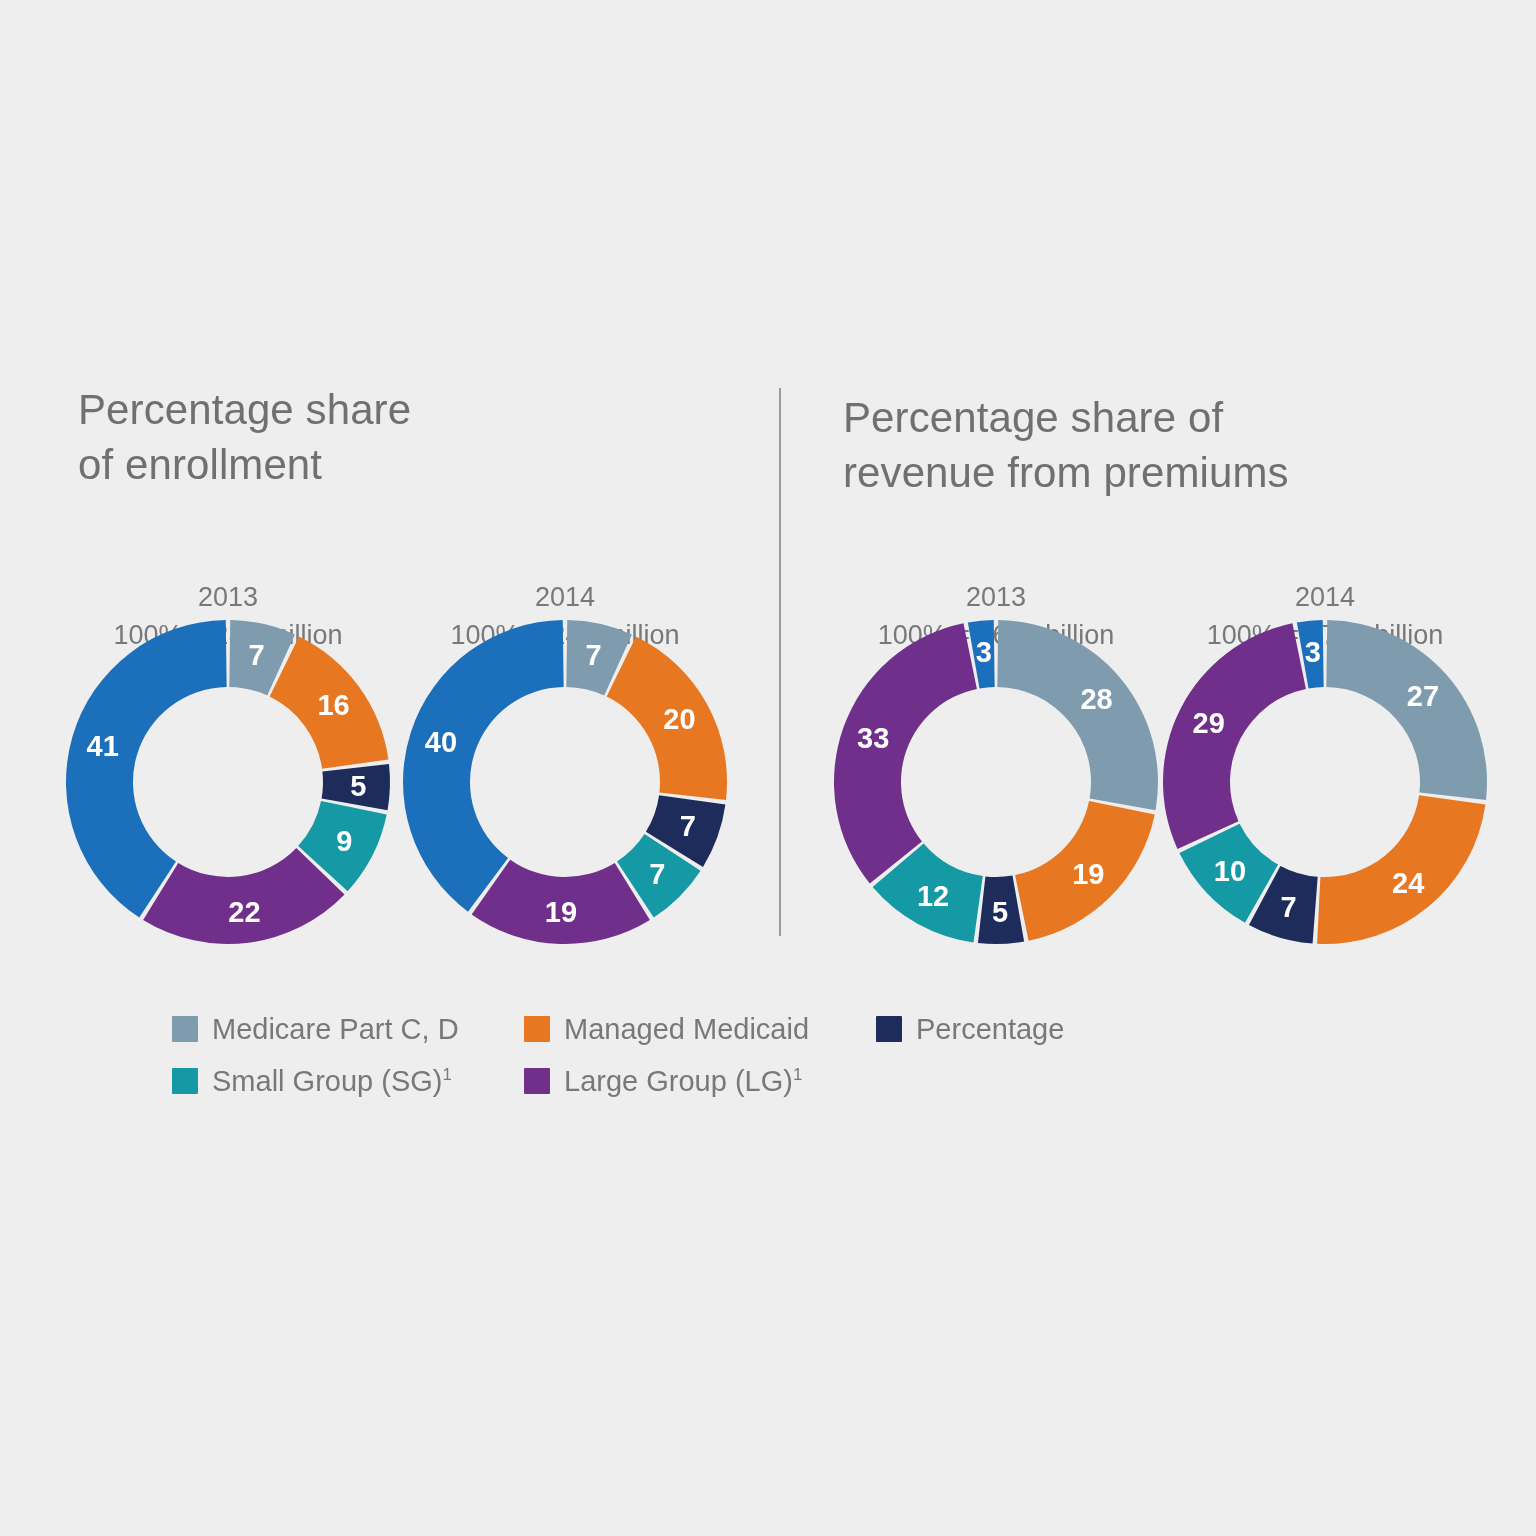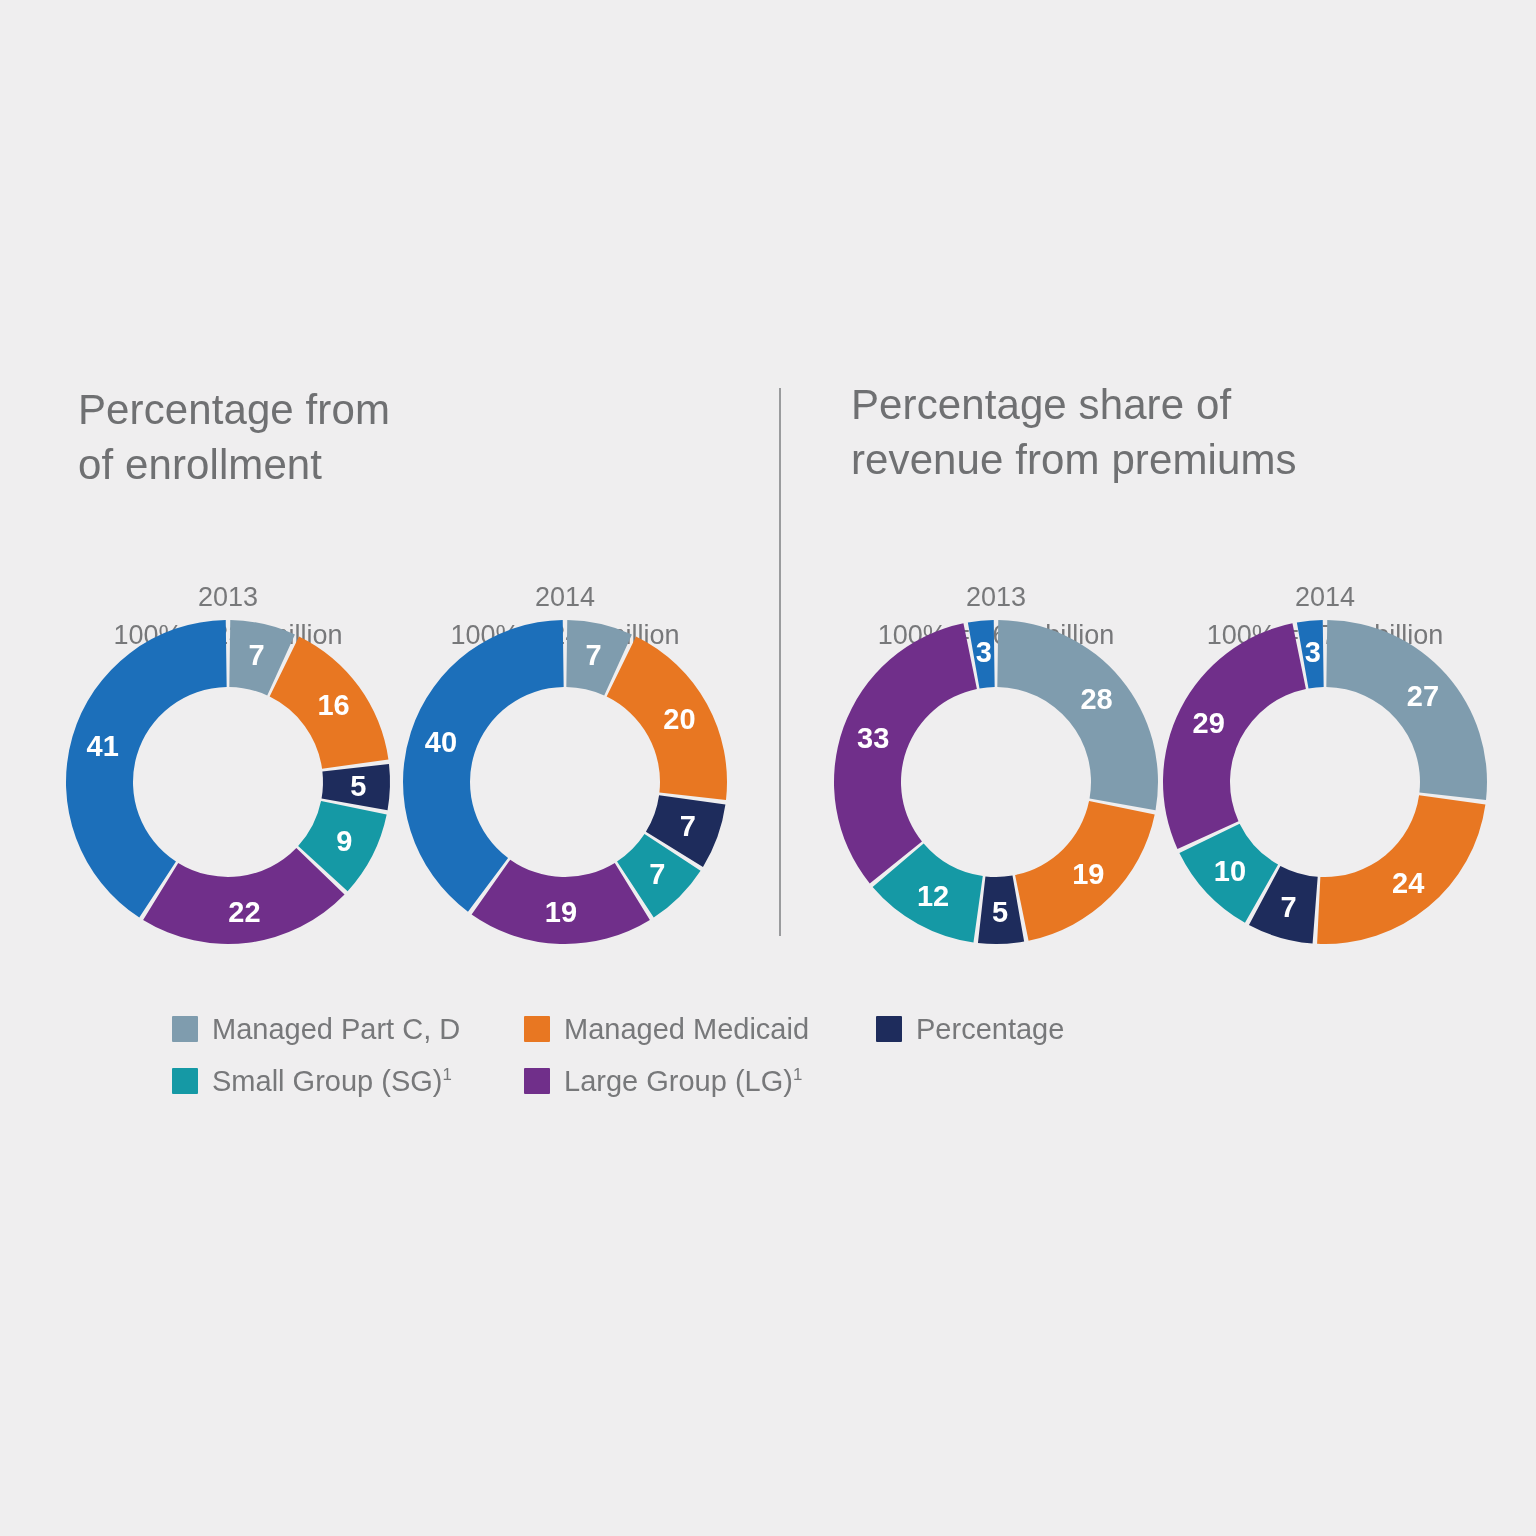--- a/index.html
+++ b/index.html
@@ -26,21 +26,21 @@
   .panel-title {
     position: absolute;
     font-size: 42px;
     line-height: 1.32;
     font-weight: 400;
     color: #6f7072;
     letter-spacing: 0.1px;
     white-space: pre-line;
   }
   #title-left  { left: 78px;  top: 382px; width: 420px; }
-  #title-right { left: 843px; top: 377px; width: 560px; margin-left: 8px; }
+  #title-right { left: 843px; top: 390px; width: 560px; }
 
   
   #divider {
     position: absolute;
     left: 779px;
     top: 388px;
     width: 2px;
     height: 548px;
     background: #9a9b9d;
   }
@@ -111,21 +111,21 @@
     font-size: 0.58em;
     vertical-align: super;
     line-height: 0;
   }
 </style>
 </head>
 <body>
 
 <div id="stage">
 
-  <div class="panel-title" id="title-left">Percentage from
+  <div class="panel-title" id="title-left">Percentage share
 of enrollment</div>
 
   <div class="panel-title" id="title-right">Percentage share of
 revenue from premiums</div>
 
   <div id="divider"></div>
 
   <div class="chart-caption" id="cap-0">2013
 100% = 230 million</div>
   <div class="chart-caption" id="cap-1">2014
@@ -188,21 +188,21 @@
         <text x="74.9" y="259.3" class="slice-label">10</text>
         <path d="M 22.47 236.92 A 162 162 0 0 1 137.43 11.31 L 150.90 76.94 A 95 95 0 0 0 83.49 209.24 Z" fill="#702f8a"></path>
         <text x="53.7" y="110.8" class="slice-label">29</text>
         <path d="M 141.87 10.46 A 162 162 0 0 1 167.74 8.02 L 168.67 75.01 A 95 95 0 0 0 153.50 76.44 Z" fill="#1c6fba"></path>
         <text x="157.7" y="40.1" class="slice-label">3</text>
       </svg></div>
 
   <div id="legend">
       <div class="legend-item">
         <span class="legend-swatch" style="background: rgb(127, 156, 174);"></span>
-        <span class="legend-label">Managed Part C, D</span>
+        <span class="legend-label">Medicare Part C, D</span>
       </div>
       <div class="legend-item">
         <span class="legend-swatch" style="background: rgb(232, 119, 34);"></span>
         <span class="legend-label">Managed Medicaid</span>
       </div>
       <div class="legend-item">
         <span class="legend-swatch" style="background: rgb(30, 44, 92);"></span>
         <span class="legend-label">Percentage</span>
       </div>
       <div class="legend-item">

